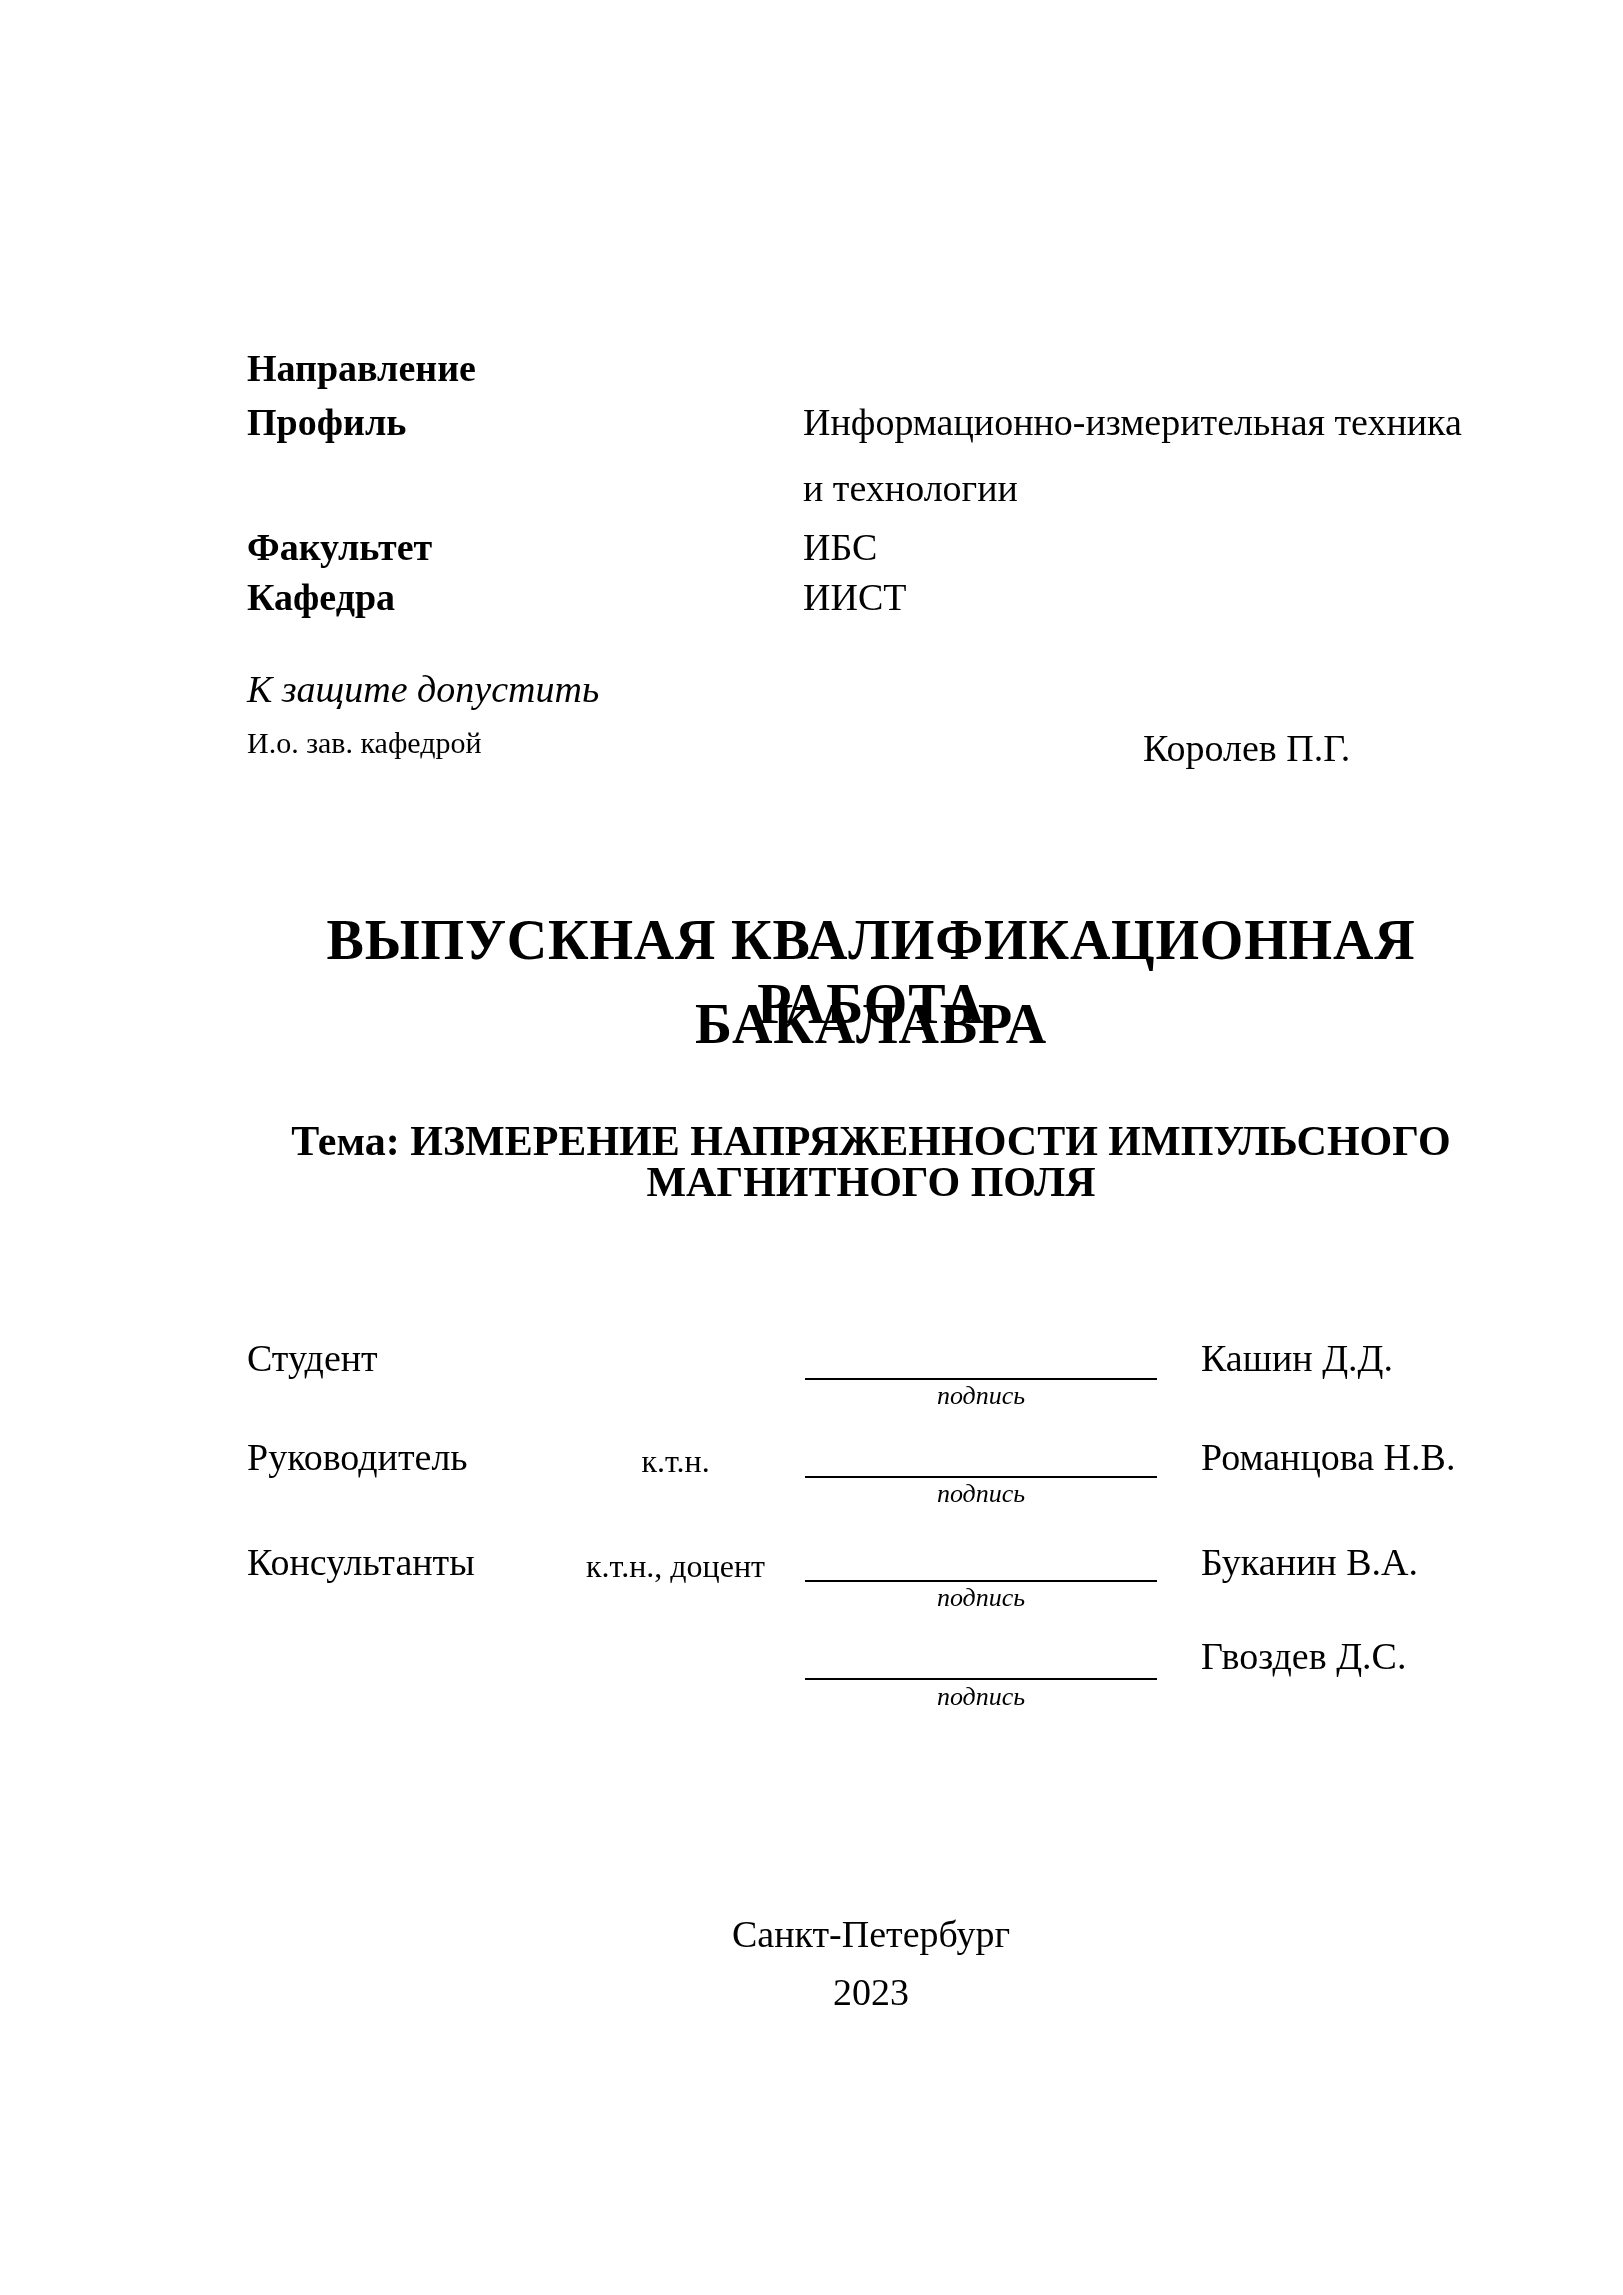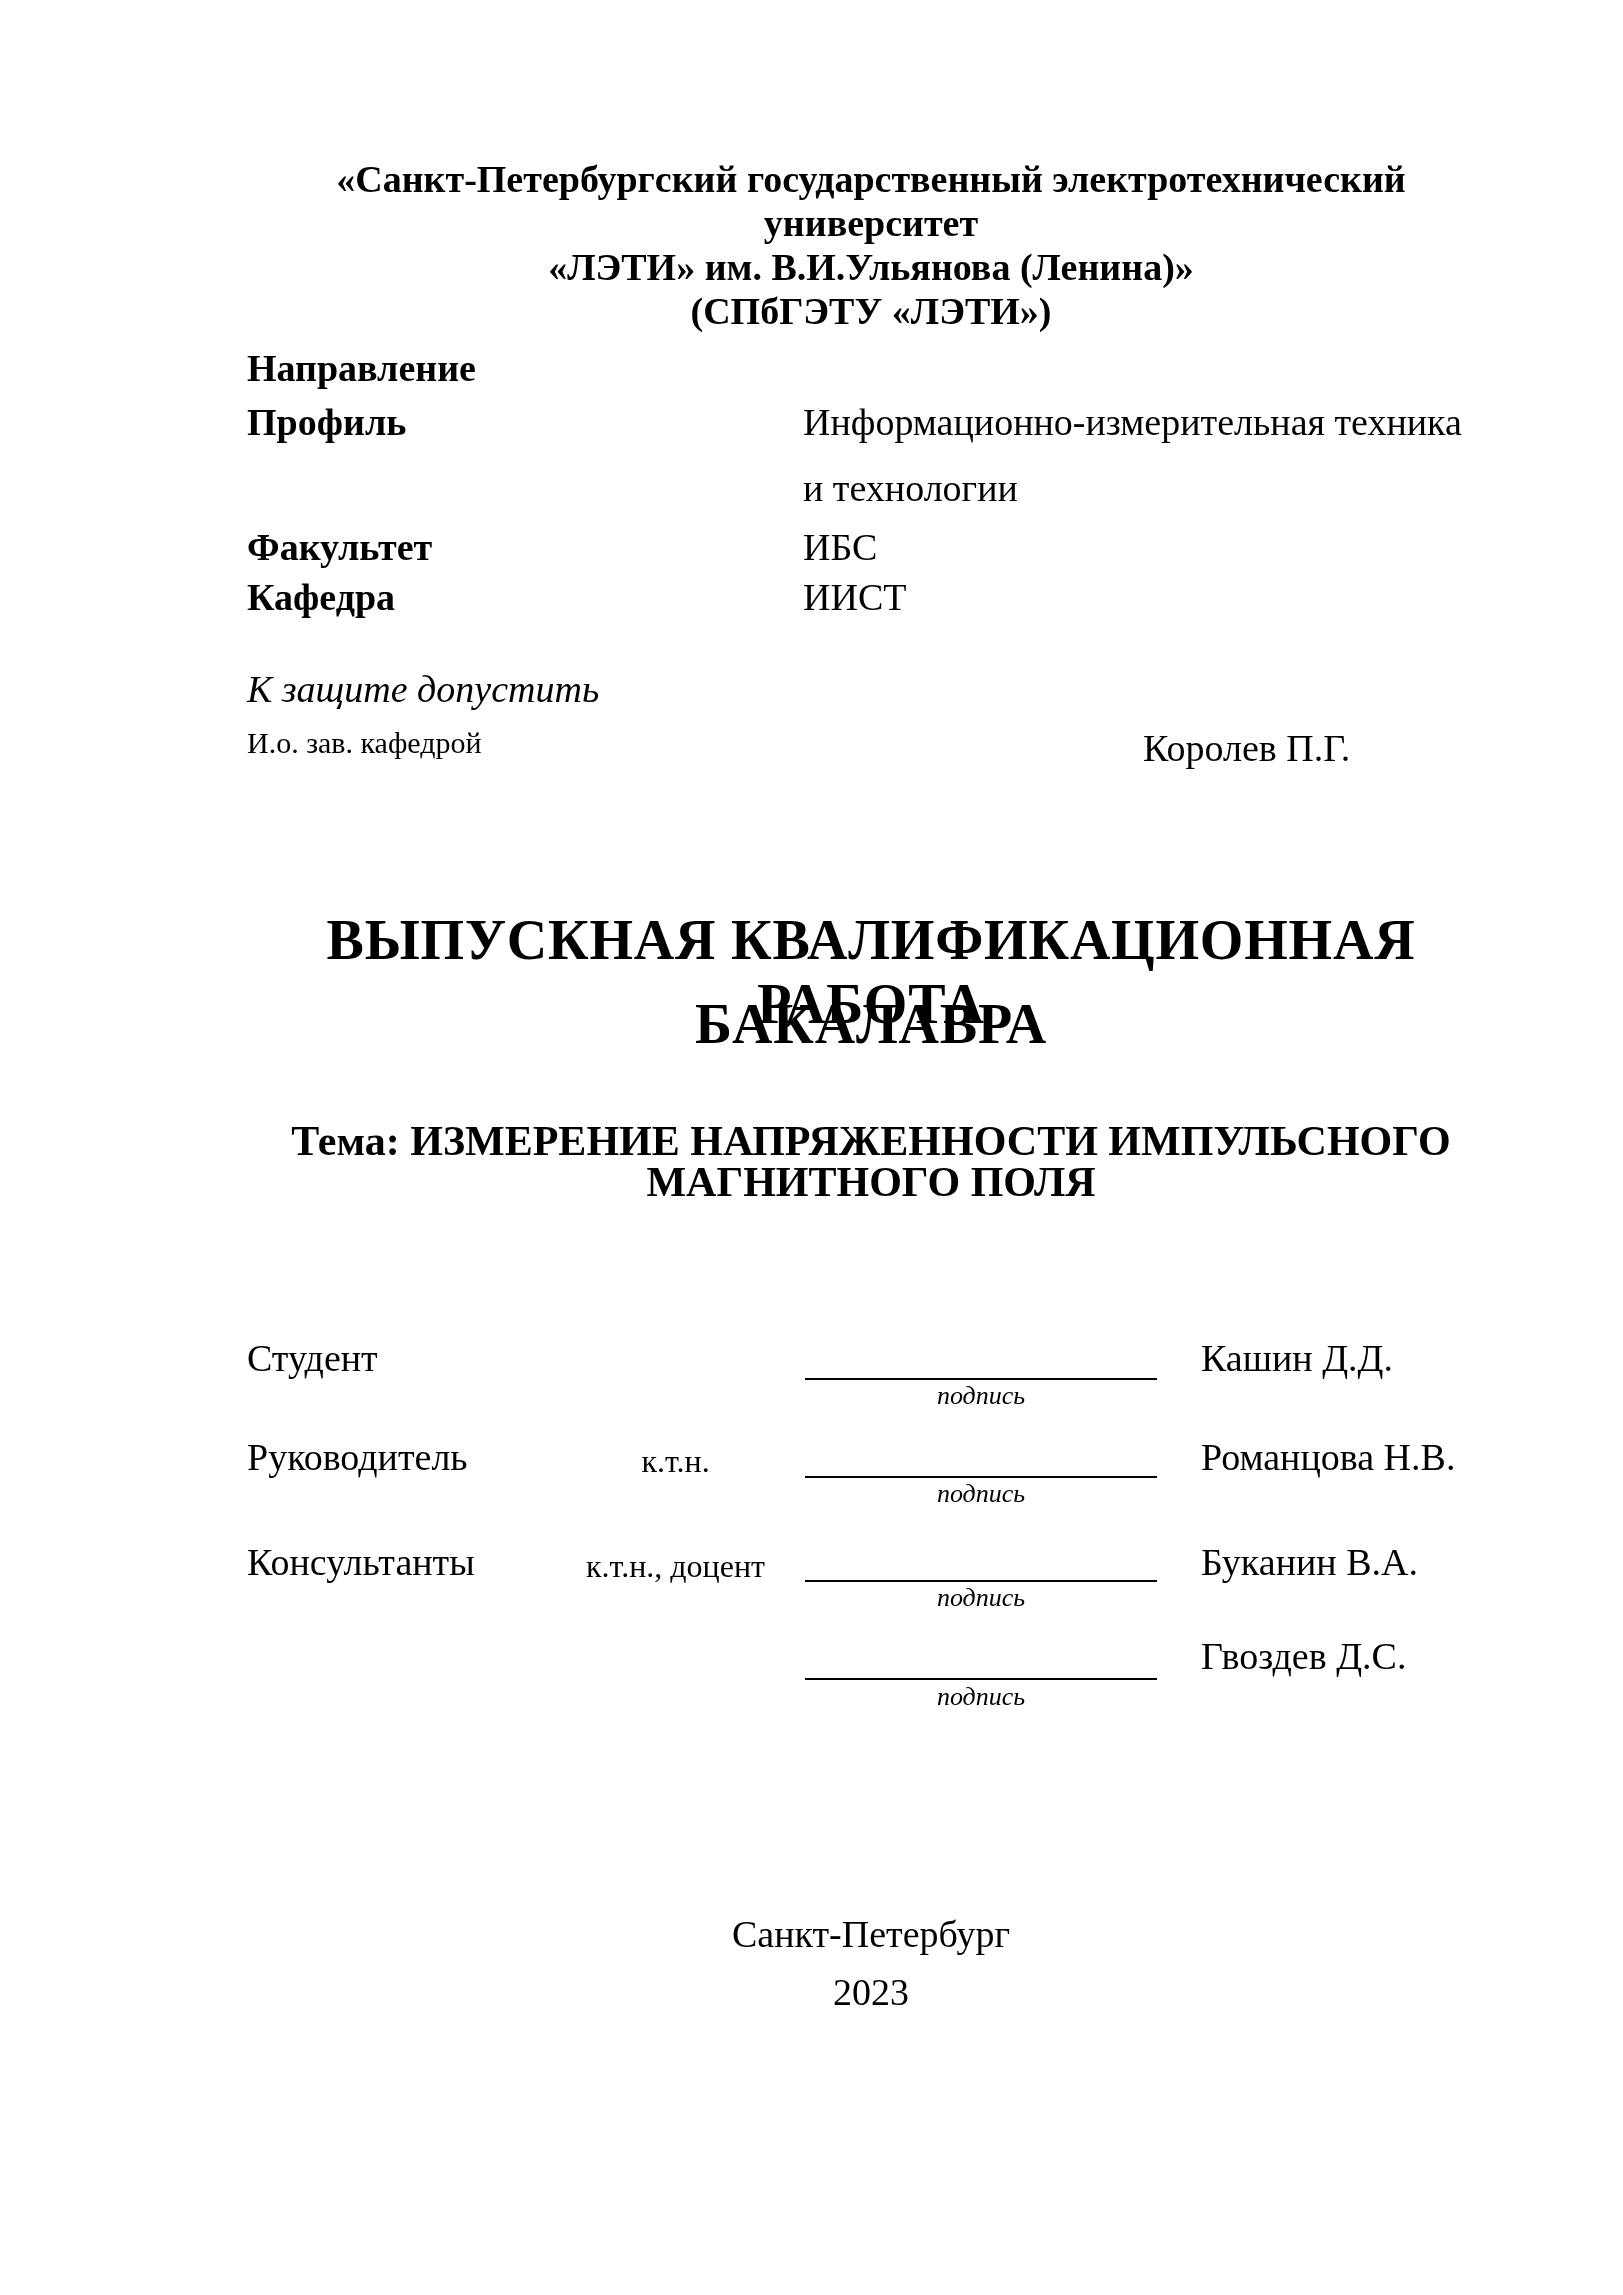--- a/index.html
+++ b/index.html
@@ -103,25 +103,20 @@
   }
   .footer-line {
     font-size: 38px;
   }
 </style>
 </head>
 <body>
 
 <div class="page">
 
-  <div class="abs center-col university-header">
-    <div>«Санкт-Петербургский государственный электротехнический университет</div>
-    <div>«ЛЭТИ» им. В.И.Ульянова (Ленина)»</div>
-    <div>(СПбГЭТУ «ЛЭТИ»)</div>
-  </div>
 
   <div class="abs label" style="top:346px">Направление</div>
 
   <div class="abs label" style="top:400px">Профиль</div>
   <div class="abs value" style="top:400px">Информационно-измерительная техника</div>
   <div class="abs value" style="top:466px">и технологии</div>
 
   <div class="abs label" style="top:525px">Факультет</div>
   <div class="abs value" style="top:525px">ИБС</div>
 

